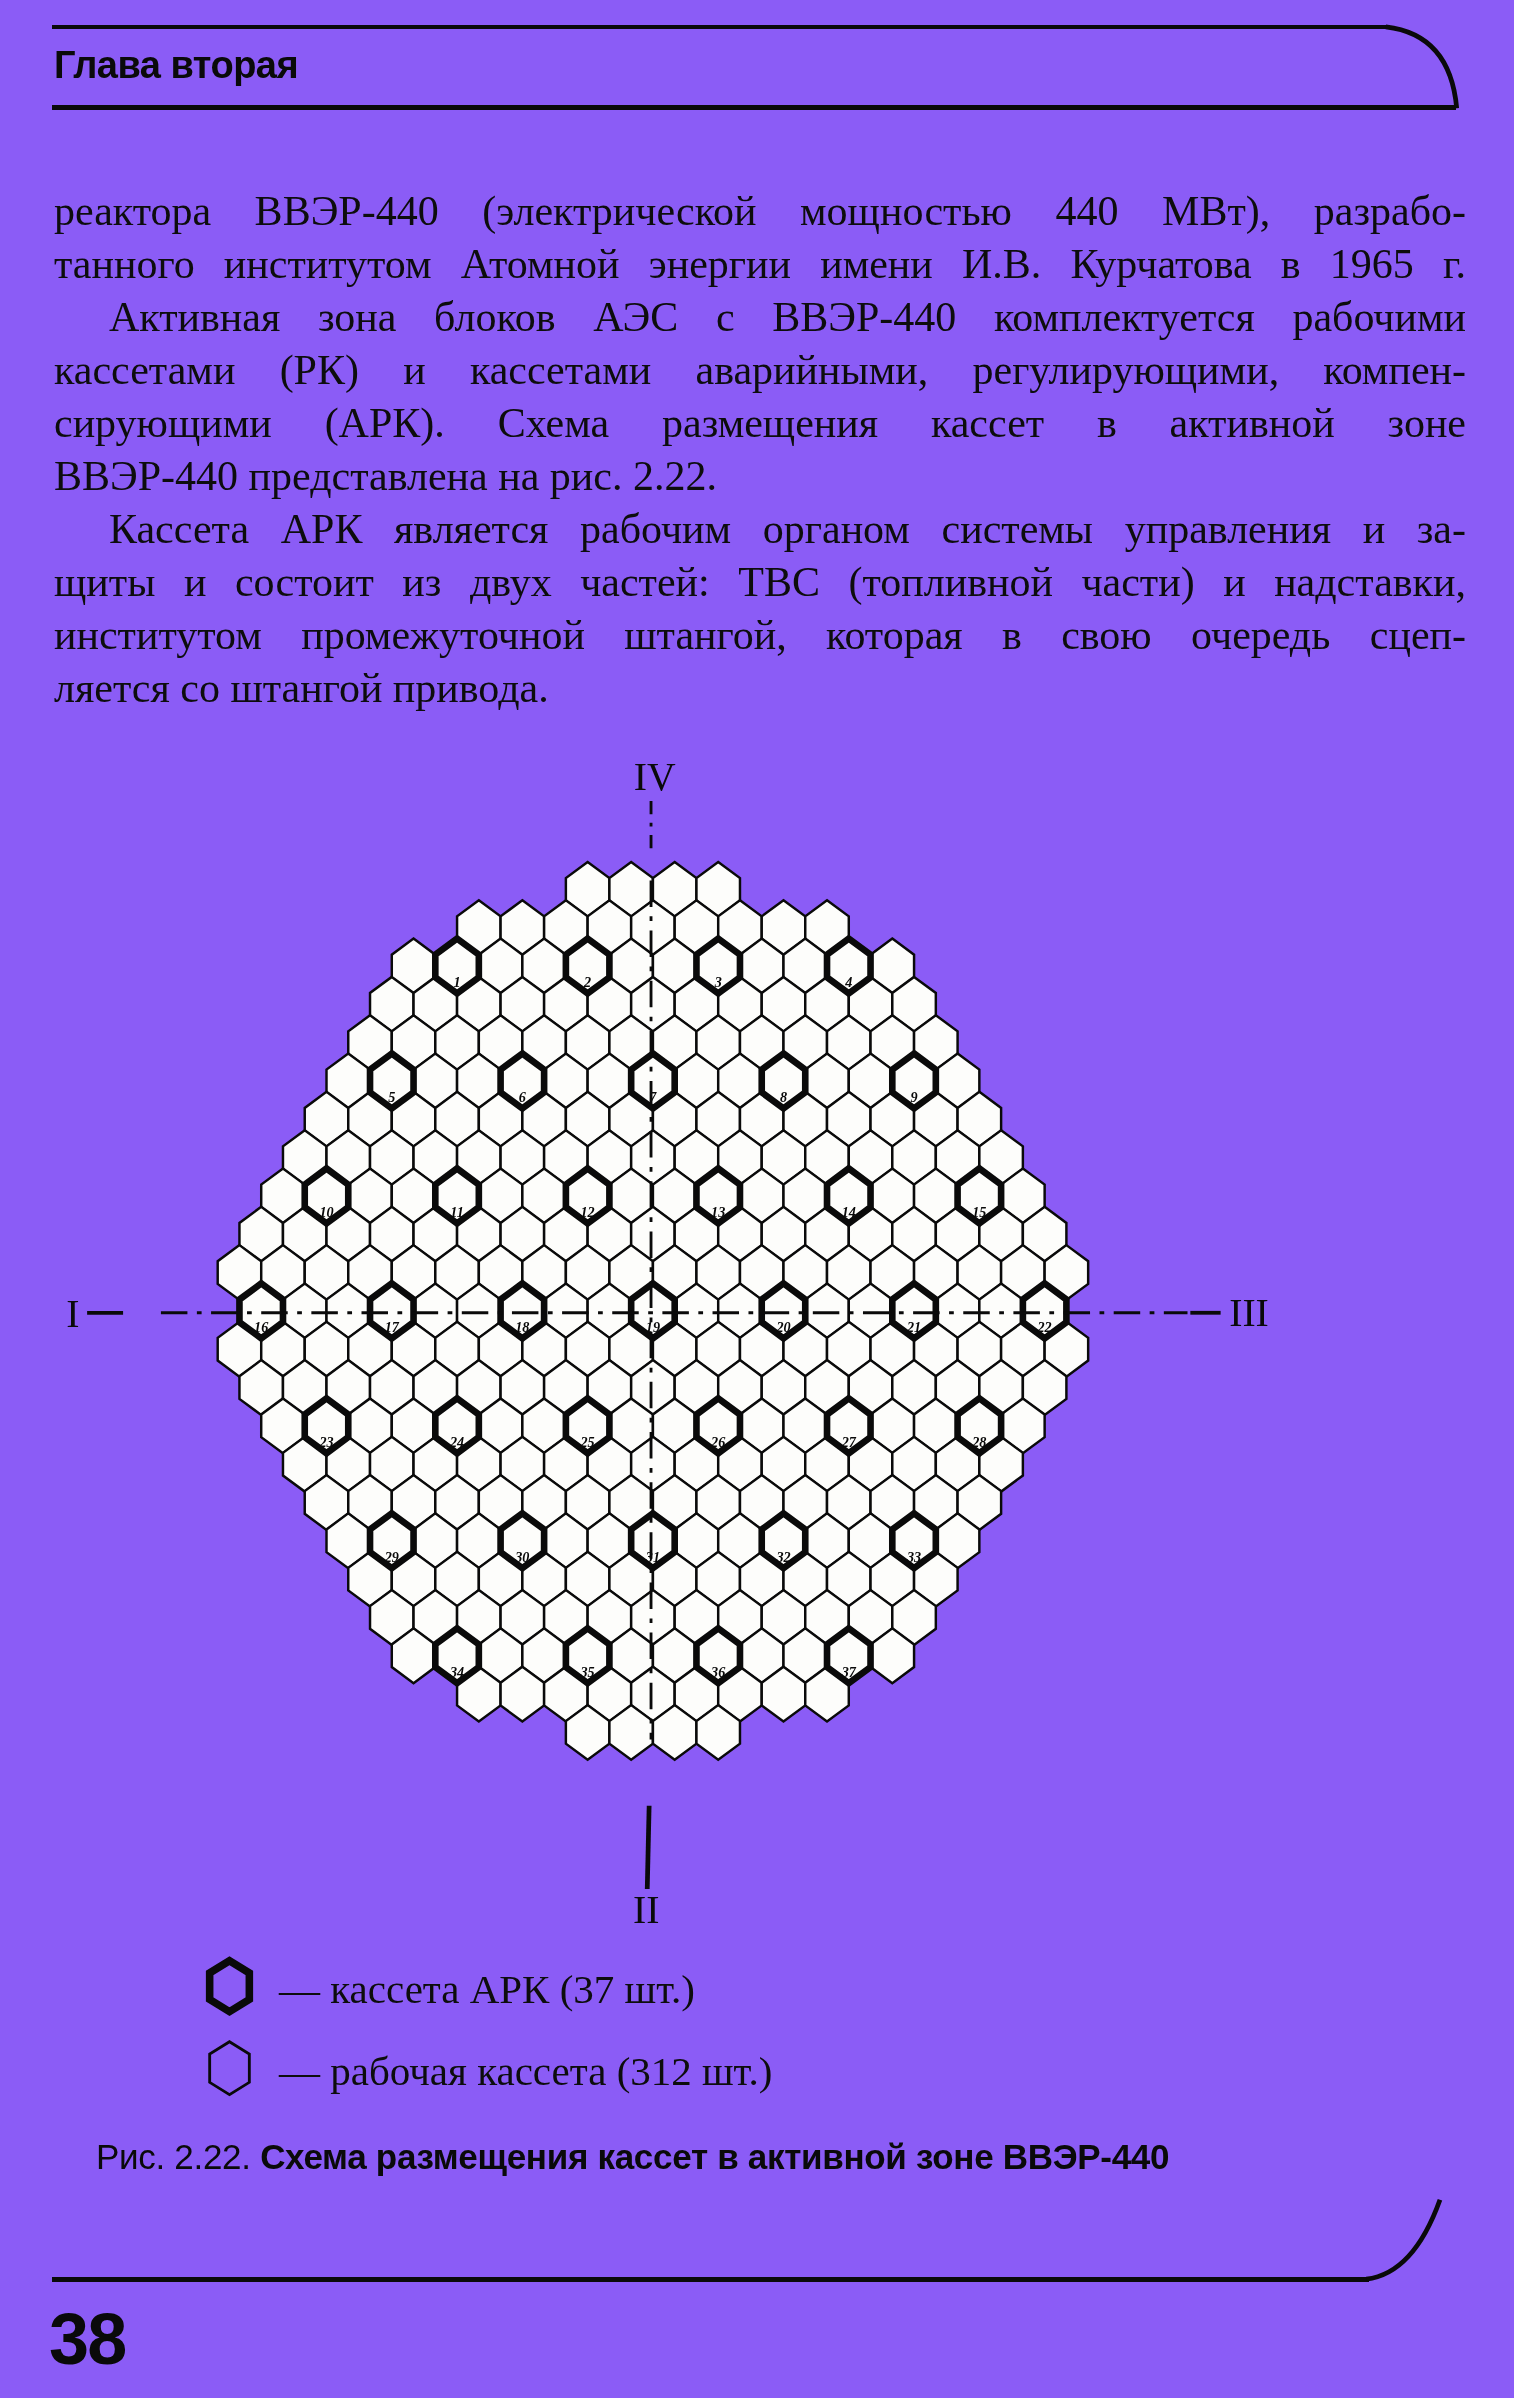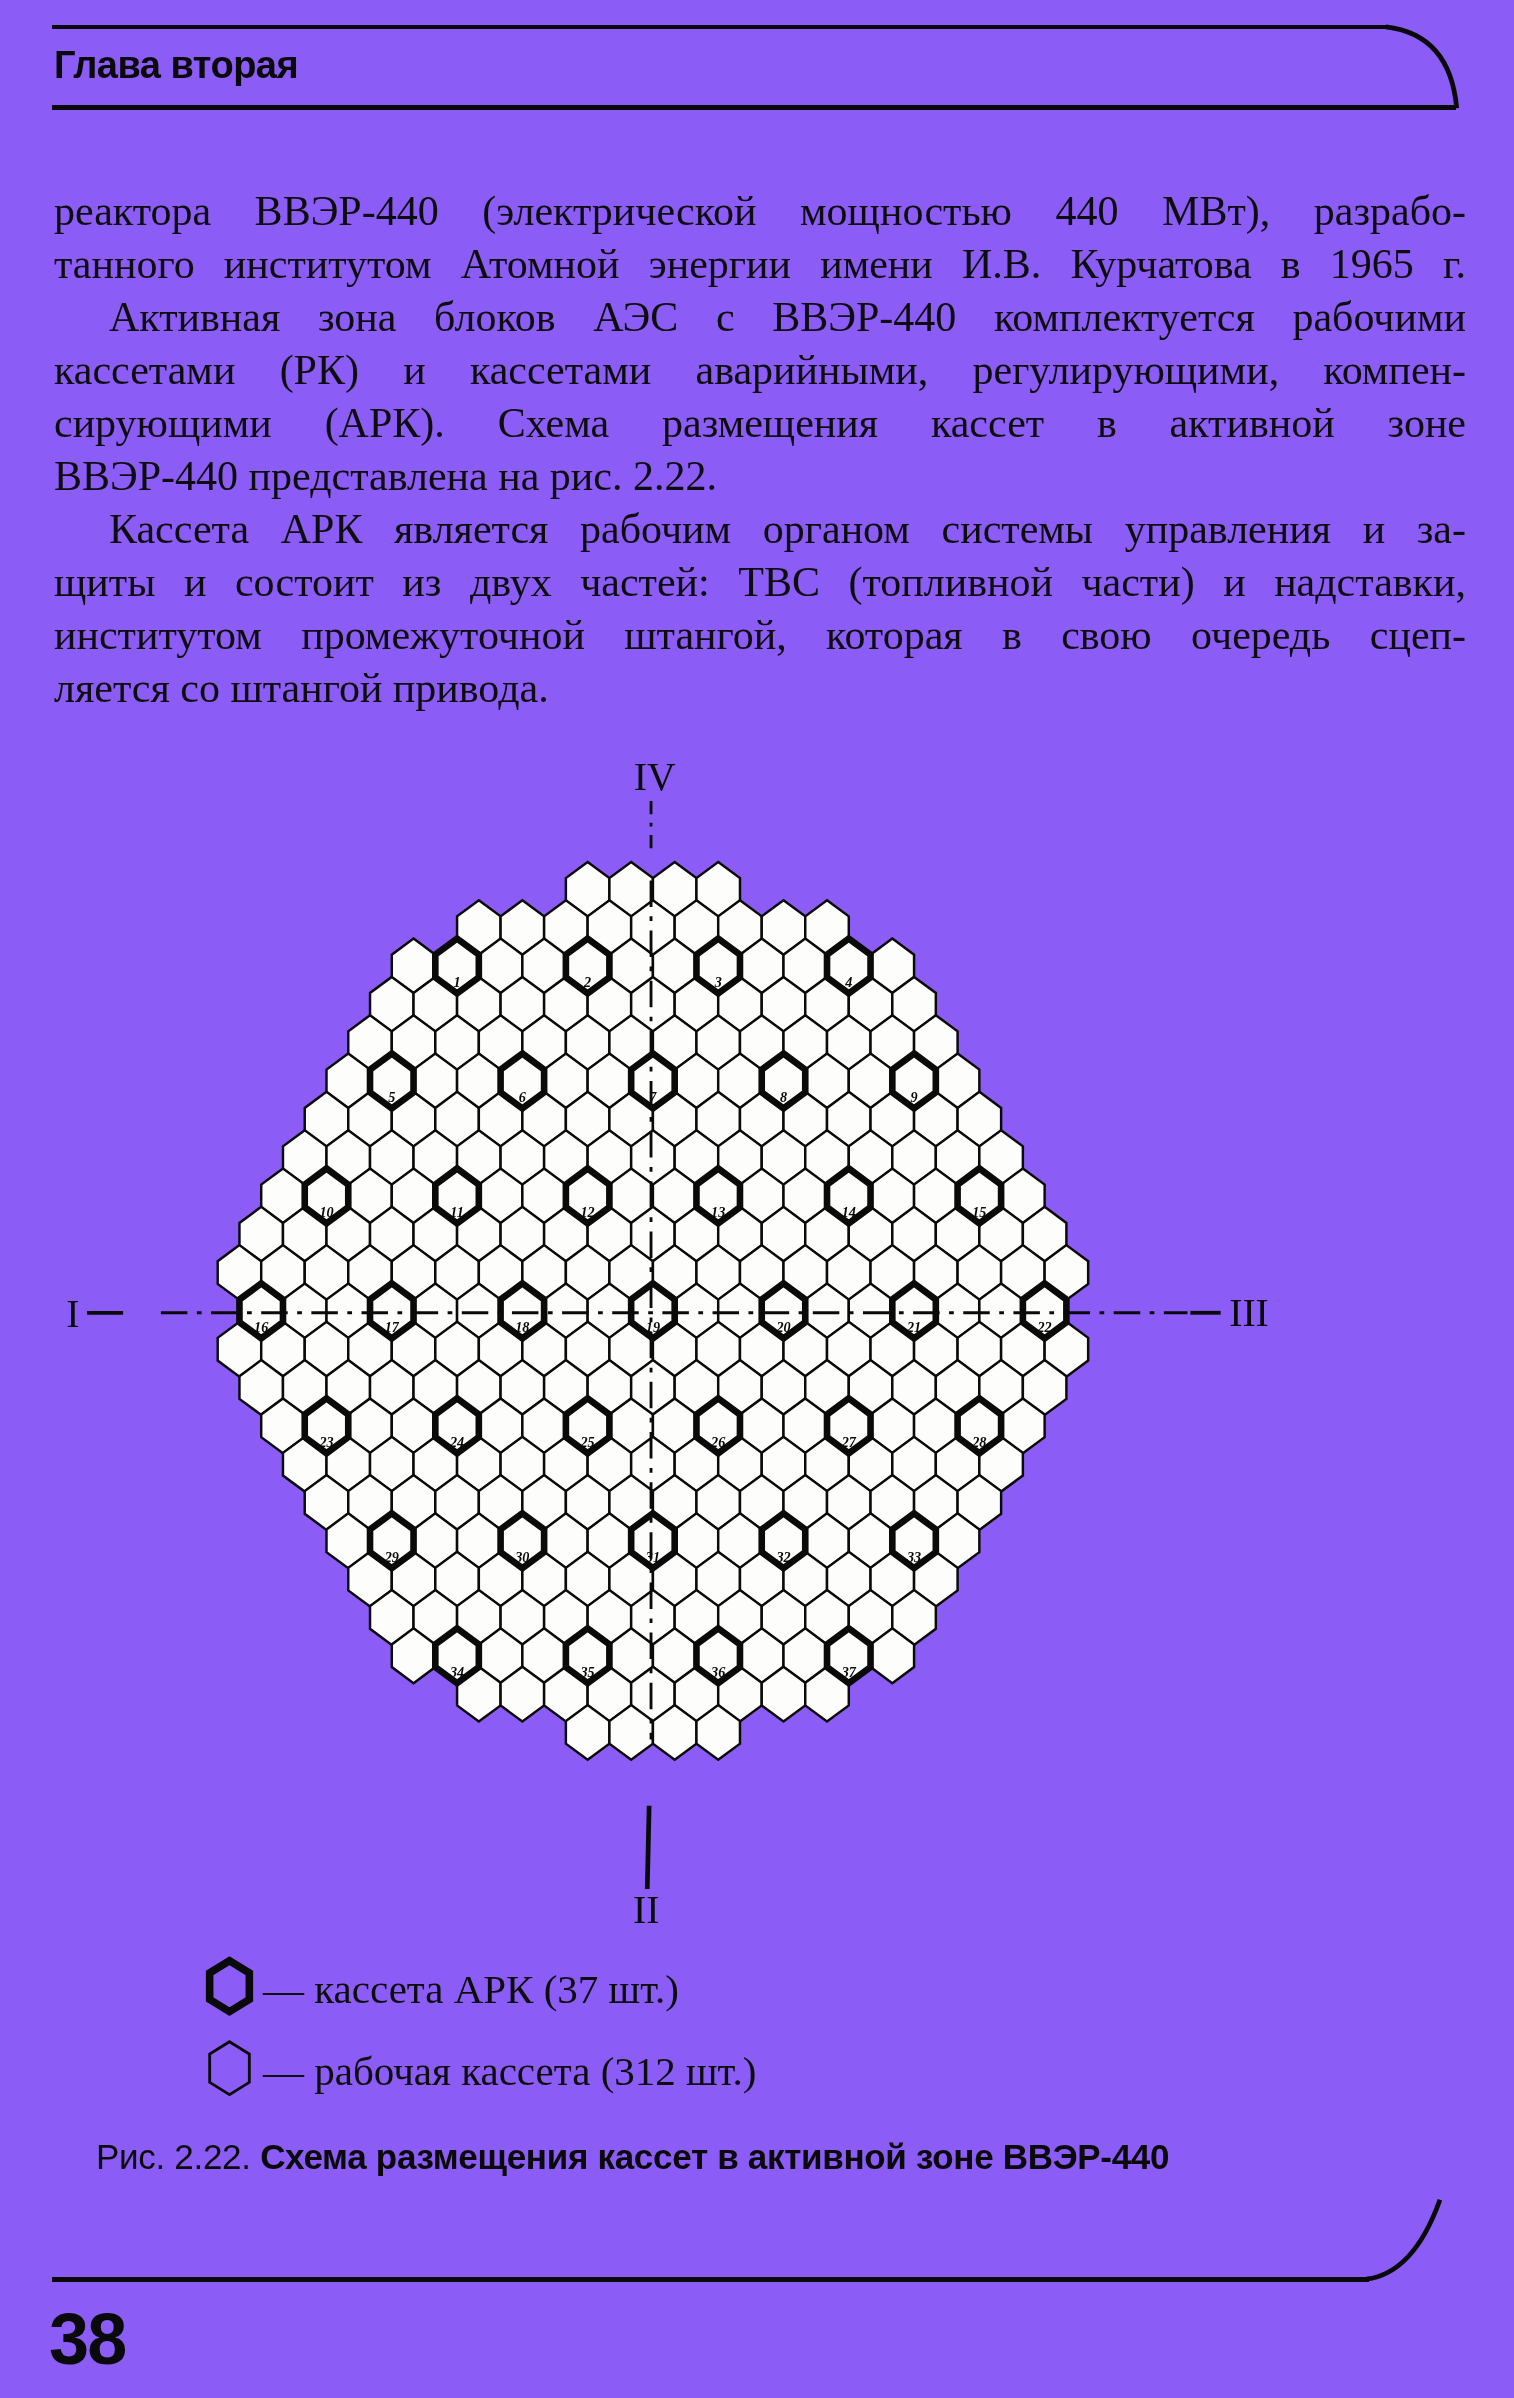--- a/index.html
+++ b/index.html
@@ -19,21 +19,21 @@
   
   .bodytext{position:absolute; left:54px; top:185px; width:1412px;
     font-size:42px; line-height:53px; color:#0d0d0d;}
   .line{height:53px; white-space:normal; overflow:visible;}
   .jl{text-align:justify; text-align-last:justify;}
   .ind{text-indent:55px;}
   
   .diagram{position:absolute; left:0; top:729px;}
   .axis-label{font-family:"Liberation Serif",serif; font-size:42px; fill:#0a0a0a;}
   
-  .legend-row{position:absolute; left:201px; display:flex; align-items:center; gap:5px;}
+  .legend-row{position:absolute; left:201px; display:flex; align-items:center; gap:21px;}
   .legend-row .lbl{font-size:41px; color:#0d0d0d; white-space:nowrap;}
   
   .caption{position:absolute; left:52px; top:2137px;
     font-family:"Liberation Sans", sans-serif; font-size:35px; letter-spacing:-0.3px;margin-left:44px;}
   .caption .cap-title{font-weight:bold;}
   
   .page-number{position:absolute; left:49px; top:2298px;
     font-family:"Liberation Sans", sans-serif; font-weight:bold; font-size:72px;
     letter-spacing:-1.9px;}
 </style>

